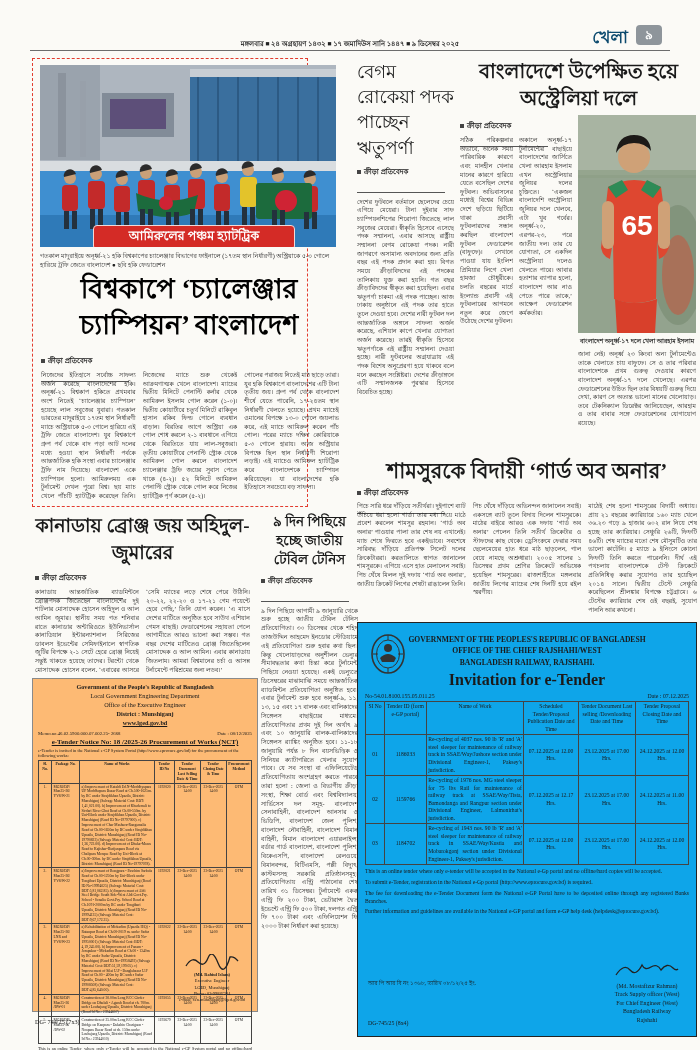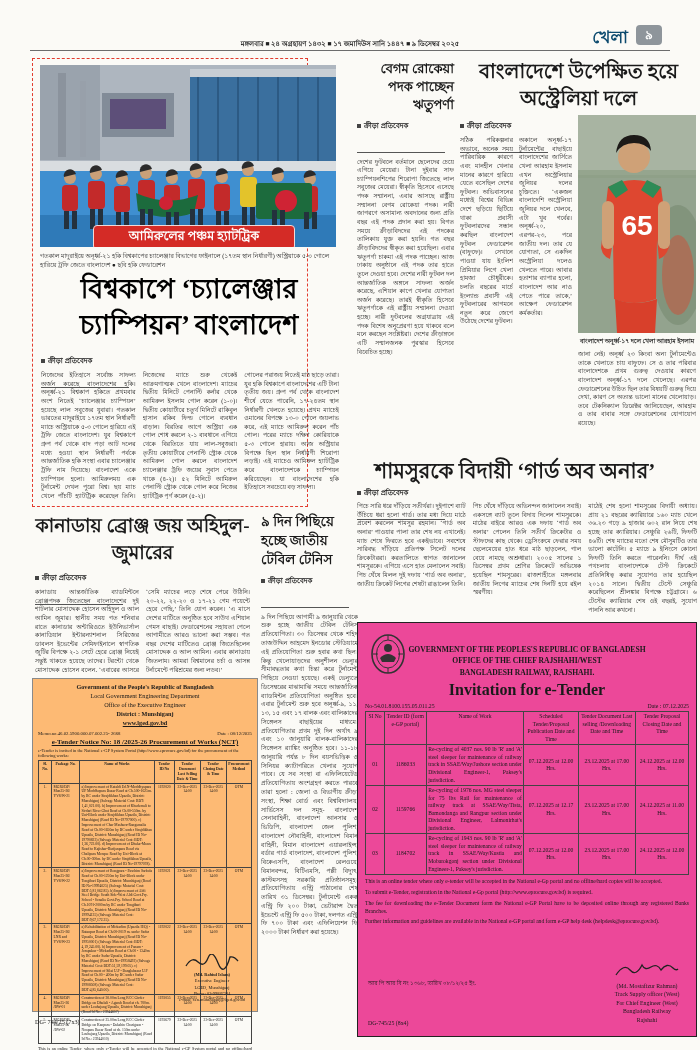--- a/index.html
+++ b/index.html
@@ -18,70 +18,70 @@
   .lead-box{position:absolute;left:32px;top:58px;width:276px;height:449px;
             border:1.5px dashed #e23b2e;box-sizing:border-box;}
   .lead-photo{position:absolute;left:7px;top:6px;width:296px;height:182px;overflow:hidden;}
   .photo-banner{position:absolute;left:53px;top:160px;width:200px;height:23px;background:#d42b26;
                 border:1.5px solid #f3d9d7;border-radius:4px;color:#fff;font-weight:bold;
                 font-size:12.5px;text-align:center;line-height:21px;}
   .lead-caption{position:absolute;left:7px;top:192px;width:298px;font-size:6.2px;line-height:1.5;color:#222;}
   .lead-headline{position:absolute;left:4px;top:212px;width:304px;text-align:center;
                  font-size:27px;font-weight:800;line-height:1.35;color:#000;}
   .byline{display:flex;align-items:center;gap:3px;font-size:7px;font-weight:bold;color:#222;
-          border-bottom:0.8px solid #555;padding-bottom:20px;width:88px;}
+          border-bottom:0.8px solid #555;padding-bottom:14px;width:88px;}
   .byline .sq{width:4px;height:4px;background:#444;display:inline-block;flex:0 0 auto;}
   .lead-byline{position:absolute;left:8px;top:296px;}
   .lead-body{position:absolute;left:8px;top:312px;width:298px;height:128px;display:flex;gap:7px;}
   .bodycol{flex:1;font-size:6.1px;line-height:1.42;text-align:justify;overflow:hidden;}
   
   .story-a{position:absolute;left:357px;top:60px;width:97px;height:392px;}
-  .story-a-headline{font-size:13px;font-weight:700;text-align:right;line-height:1.4;}
+  .story-a-headline{font-size:18px;font-weight:400;text-align:left;line-height:1.4;}
   .story-a-body{margin-top:5px;height:300px;font-size:6.1px;line-height:1.42;text-align:justify;overflow:hidden;}
   .story-b-headline{position:absolute;left:460px;top:58px;width:237px;text-align:center;
                     font-size:20px;font-weight:800;line-height:1.35;}
   .story-b-byline{position:absolute;left:460px;top:120px;}
   .story-b-cols{position:absolute;left:460px;top:136px;width:112px;height:314px;display:flex;gap:6px;}
   .story-b-photo{position:absolute;left:578px;top:115px;width:118px;height:218px;overflow:hidden;}
   .story-b-caption{position:absolute;left:578px;top:336px;width:118px;text-align:center;
                    font-size:6.1px;font-weight:bold;}
   .story-b-col3{position:absolute;left:578px;top:350px;width:118px;height:100px;
                 font-size:6.1px;line-height:1.42;text-align:justify;overflow:hidden;}
   
-  .shamsur-headline{position:absolute;left:345px;top:455px;width:340px;text-align:center;
+  .shamsur-headline{position:absolute;left:357px;top:455px;width:340px;text-align:center;
                     font-size:21px;font-weight:800;}
   .shamsur-byline{position:absolute;left:357px;top:487px;}
   .shamsur-body{position:absolute;left:357px;top:502px;width:340px;height:114px;display:flex;gap:7px;}
   
   .canada-headline{position:absolute;left:35px;top:513px;width:215px;text-align:center;
                    font-size:19px;font-weight:800;line-height:1.4;}
   .canada-byline{position:absolute;left:35px;top:572px;}
   .canada-body{position:absolute;left:35px;top:588px;width:215px;height:84px;display:flex;gap:7px;}
   .tt-story{position:absolute;left:261px;top:513px;width:97px;height:522px;}
-  .tt-headline{font-size:13.5px;font-weight:800;line-height:1.4;}
+  .tt-headline{font-size:13.5px;font-weight:800;text-align:center;line-height:1.4;}
   .tt-body{margin-top:5px;height:430px;font-size:6.1px;line-height:1.44;text-align:justify;overflow:hidden;}
   
   .lged-box{position:absolute;left:32px;top:678px;width:226px;height:334px;background:#fdba74;
             border:0.8px solid #8a8a8a;box-sizing:border-box;padding:4px 5px;font-size:5px;}
   .lged-h{ text-align:center;line-height:1.45;font-size:6.2px;}
   .lged-h .b{font-weight:bold;}
   .lged-h .u{text-decoration:underline;font-weight:bold;}
   .lged-memo{display:flex;justify-content:space-between;font-size:4.8px;margin-top:3px;}
   .lged-title{text-align:center;font-size:7px;font-weight:bold;text-decoration:underline;margin-top:2px;}
   .lged-intro{font-size:4.5px;margin-top:2px;}
   table.tender{border-collapse:collapse;width:100%;margin-top:2px;}
   table.tender th,table.tender td{border:0.5px solid #444;padding:1px 1.5px;vertical-align:top;}
   .lged-box table.tender{font-size:3.7px;line-height:1.3;}
   .lged-box th{font-size:3.8px;text-align:center;font-weight:bold;}
   .lged-box td.c{text-align:center;}
   .lged-notes{font-size:4.3px;line-height:1.35;margin-top:2px;text-align:justify;}
   .lged-sign{position:absolute;right:12px;bottom:8px;text-align:center;font-size:4.4px;line-height:1.4;}
   .lged-sign .nm{font-weight:bold;}
-  .rail-box{position:absolute;left:357px;top:622px;width:340px;height:415px;background:#ec4899;
-            border:1.2px solid #222;box-sizing:border-box;padding:21px 7px;}
+  .rail-box{position:absolute;left:357px;top:622px;width:340px;height:415px;background:#0ea5e9;
+            border:1.2px solid #222;box-sizing:border-box;padding:11px 7px;}
   .rail-h{text-align:center;font-size:7.6px;line-height:1.5;font-weight:bold;}
   .rail-h .u{}
   .rail-logo{position:absolute;left:12px;top:10px;}
   .rail-title{text-align:center;font-size:16px;font-weight:800;margin-top:3px;}
   .rail-ref{display:flex;justify-content:space-between;font-size:5.8px;margin-top:4px;}
   .rail-box table.tender{font-size:5.6px;line-height:1.35;}
   .rail-box th{font-size:5.6px;text-align:center;font-weight:normal;}
   .rail-box td.c{text-align:center;vertical-align:middle;}
   .rail-box td.w{text-align:justify;}
   .rail-notes{font-size:5.6px;line-height:1.4;margin-top:3px;text-align:justify;}

